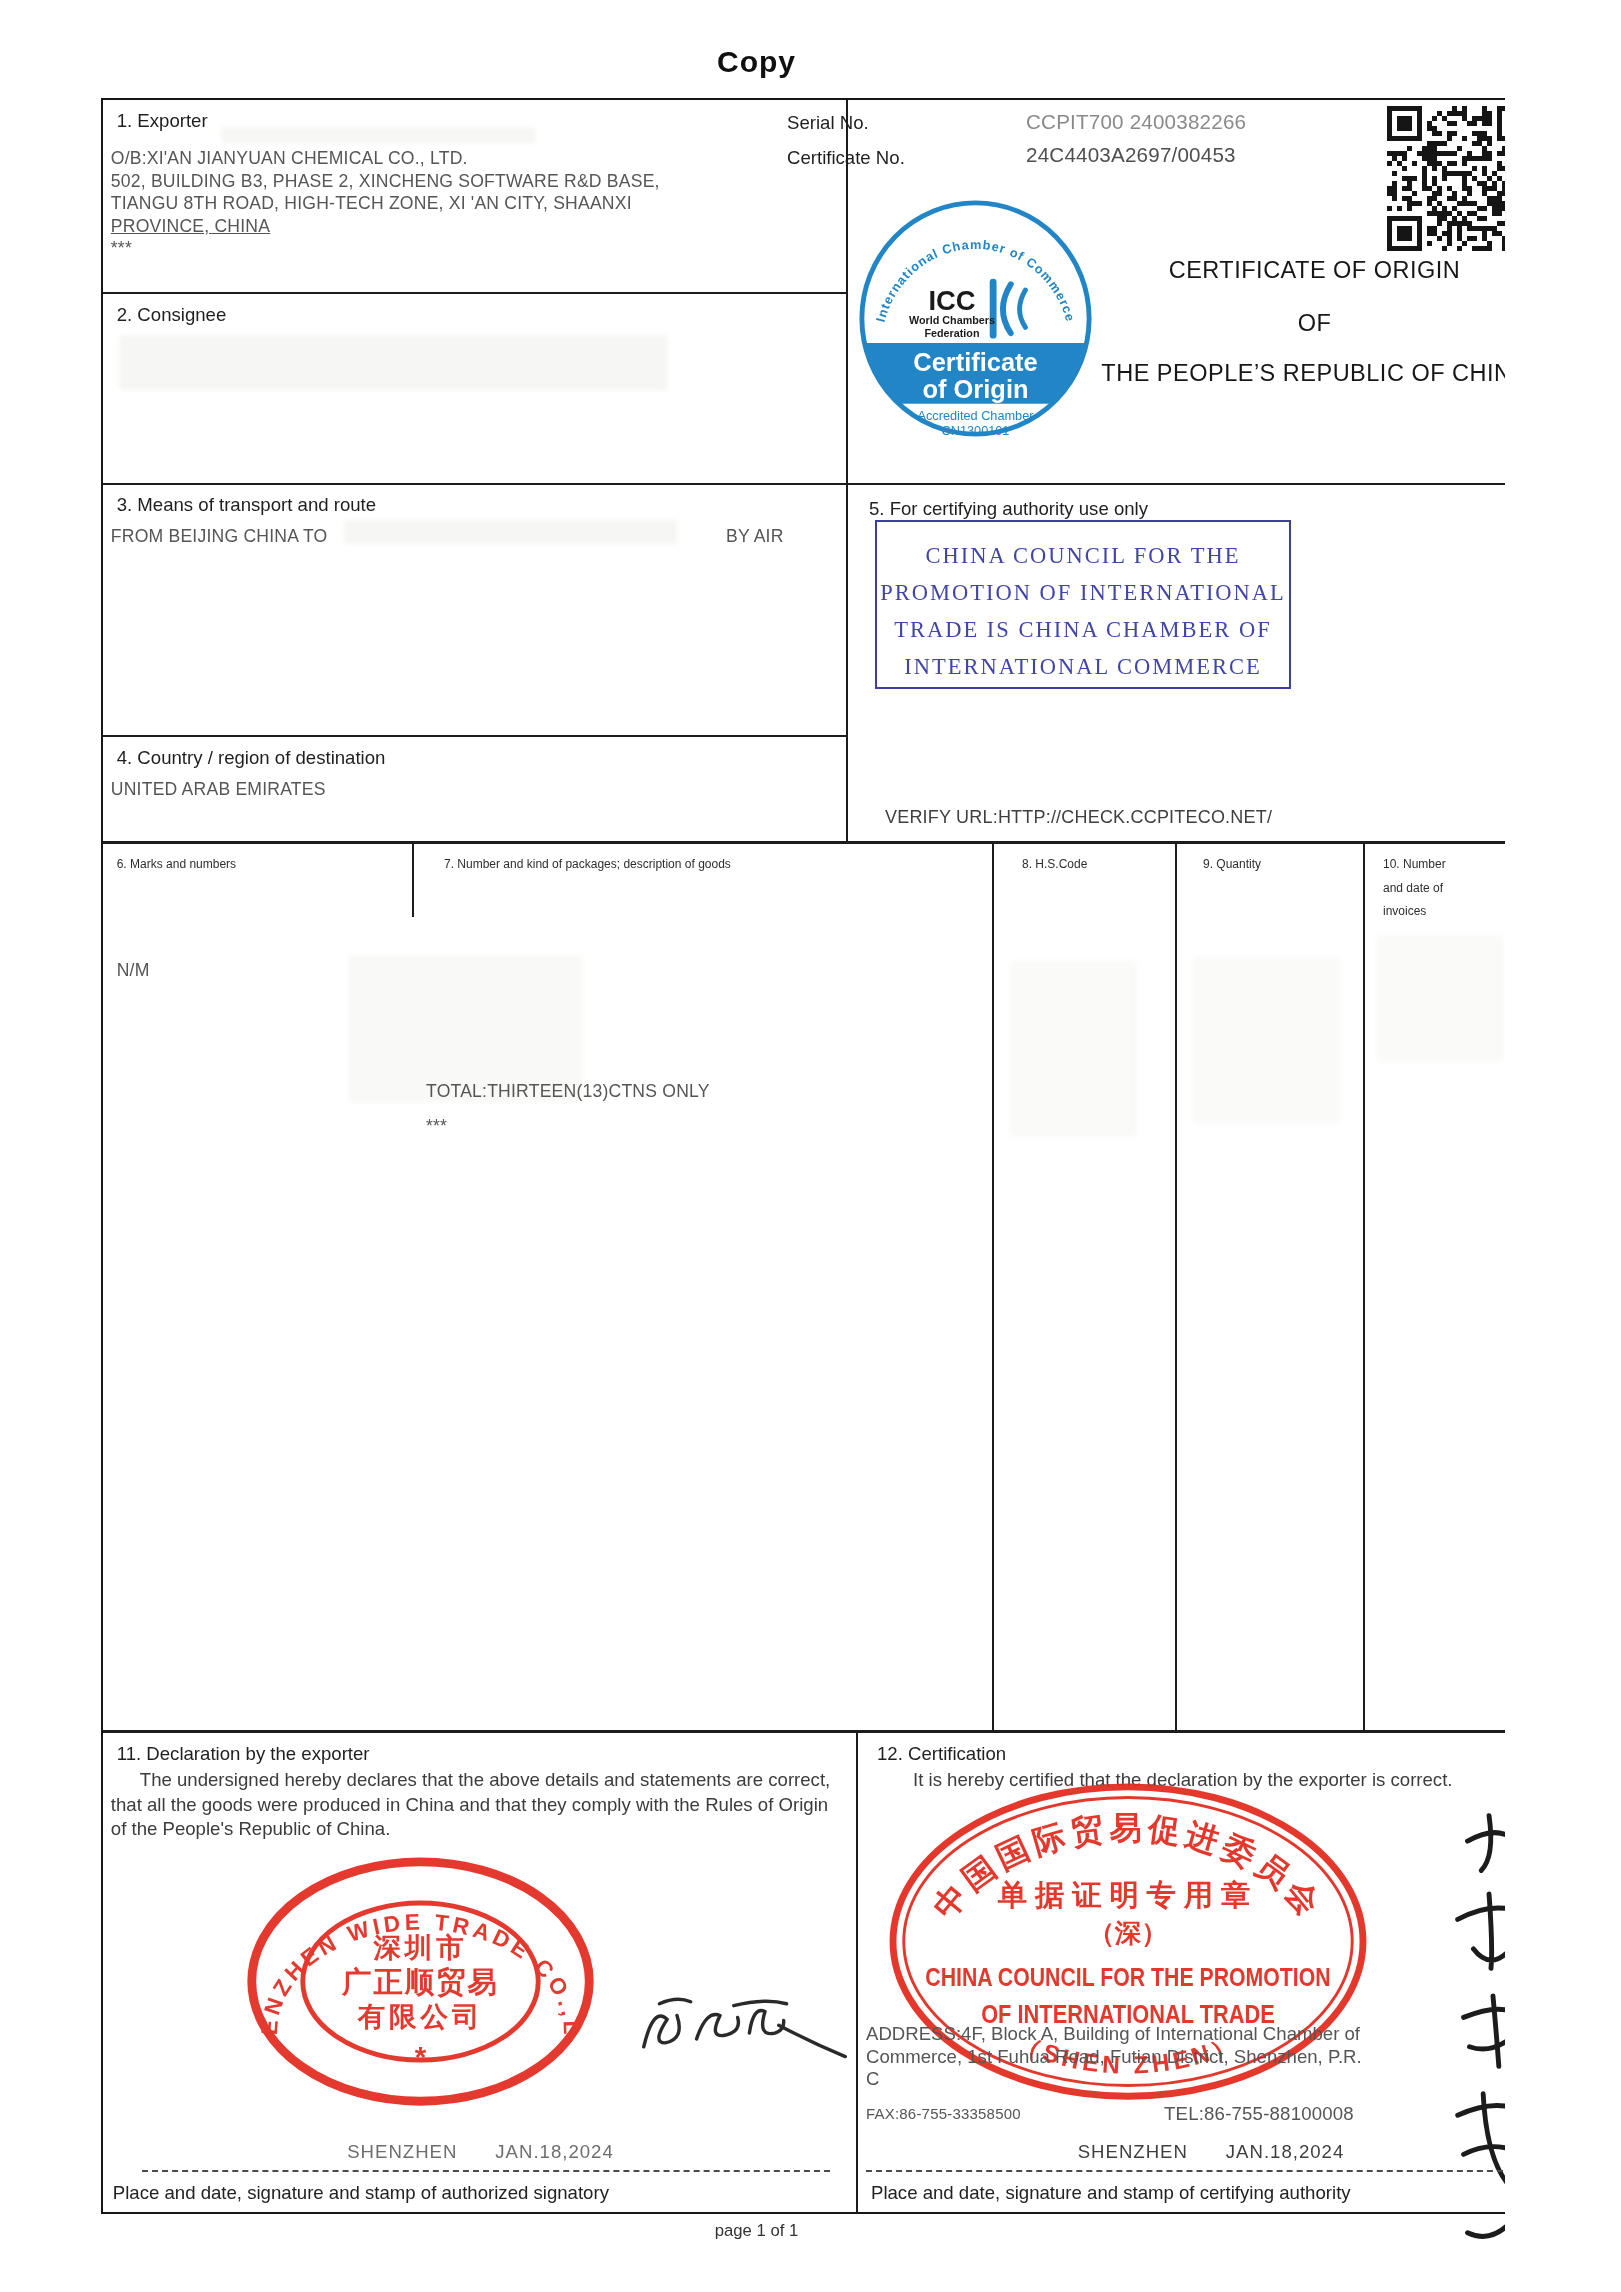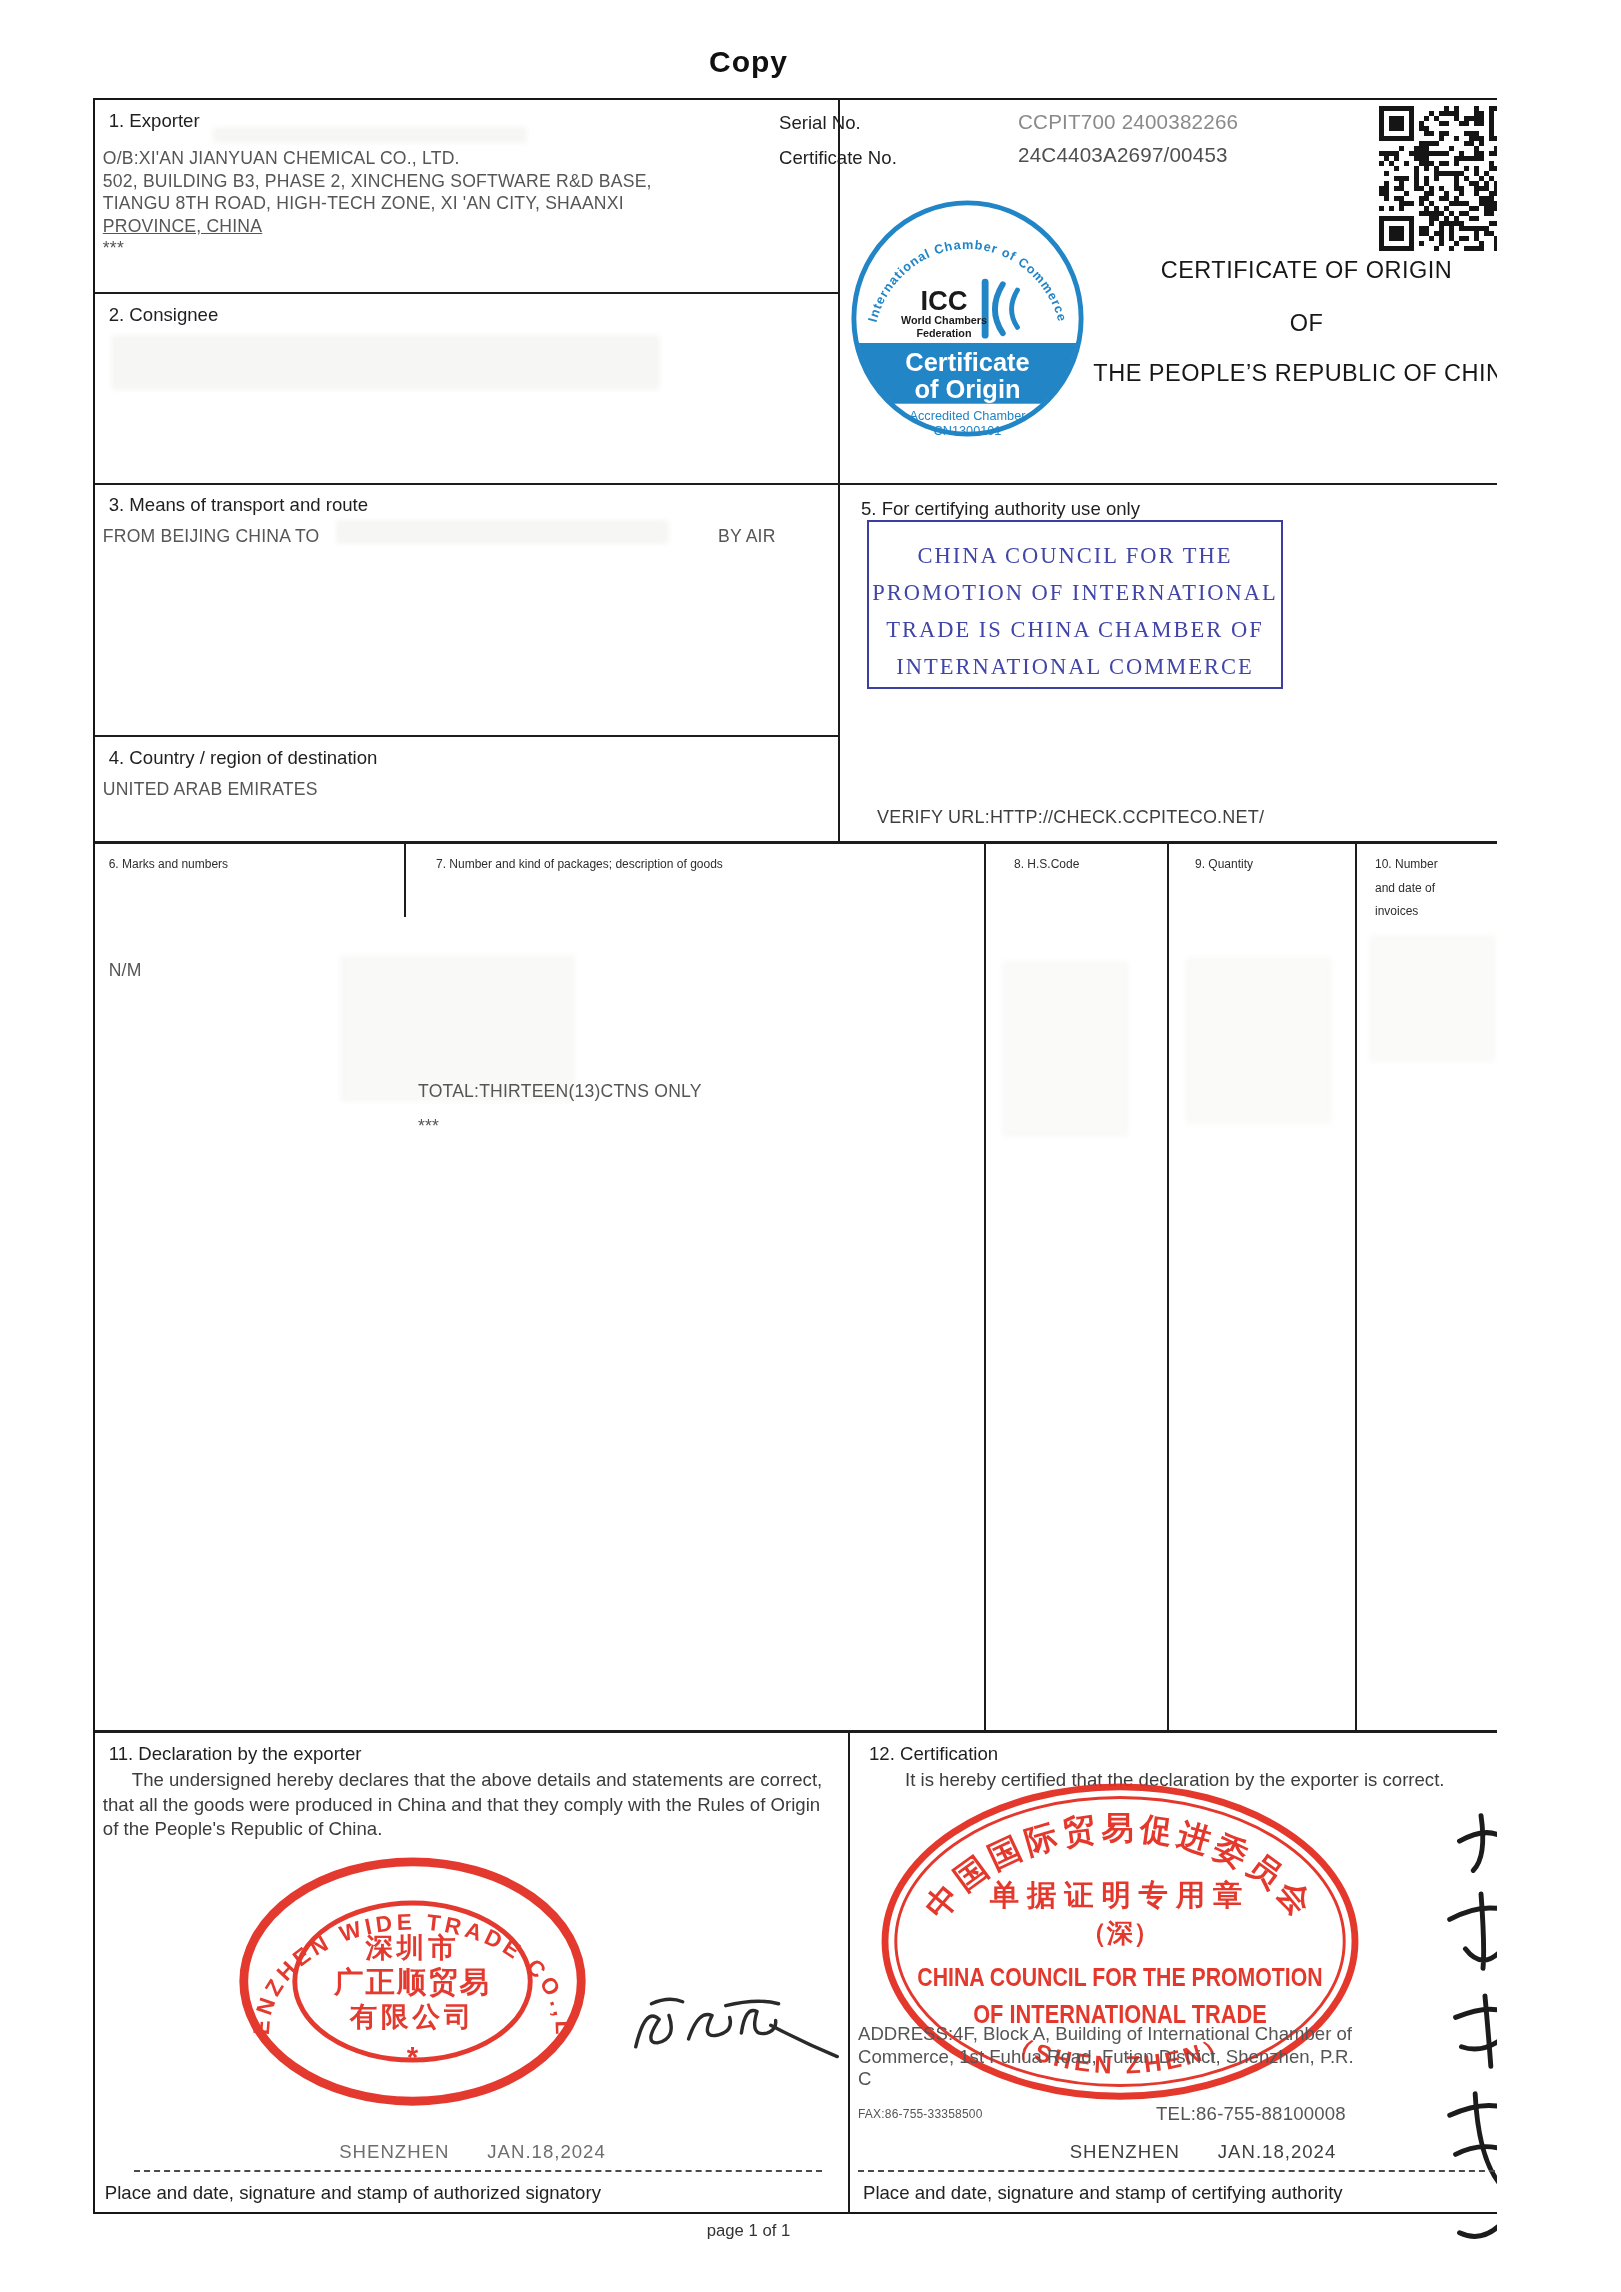--- a/index.html
+++ b/index.html
@@ -1,17 +1,17 @@
 <!DOCTYPE html>
 <html><head>
 <meta charset="utf-8">
 <style>
   html,body{margin:0;padding:0;background:#ffffff;}
   .page{position:relative;width:1497px;height:2293px;background:#fff;overflow:hidden;
-        font-family:"Liberation Sans",sans-serif;color:#333;}
+        font-family:"Liberation Sans",sans-serif;color:#333;margin-left:8px;}
   .copy-title{position:absolute;left:0;right:0;top:45px;text-align:center;
               font-size:30px;font-weight:bold;color:#101010;letter-spacing:1px;}
   .frame{position:absolute;left:93px;top:98px;width:1436px;height:2116px;
          border:2.9px solid #161616;box-sizing:border-box;}
   .ln{position:absolute;background:#1c1c1c;}
   .lbl{position:absolute;font-size:18.6px;color:#1f1f1f;white-space:nowrap;}
   .scan{position:absolute;font-size:17.6px;color:#565656;letter-spacing:0.2px;line-height:22.5px;white-space:nowrap;}
   .hdr-cell{position:absolute;font-size:12px;color:#2e2e2e;line-height:23.5px;}
   .title-block{position:absolute;left:990px;top:157px;width:443px;text-align:center;color:#171717;}
   .title-line{font-size:23.5px;letter-spacing:0.5px;white-space:nowrap;}
@@ -513,21 +513,21 @@
       <text font-size="25" font-weight="bold" fill="#e2291d" letter-spacing="4">
         <textPath href="#ccpitArcBtm" startOffset="50%" text-anchor="middle">（SHEN ZHEN）</textPath>
       </text>
     </svg>
 
     <div style="position:absolute;left:763px;top:1923px;font-size:18.6px;color:#555;line-height:22.5px;">
       <div>ADDRESS:4F, Block A, Building of International Chamber of</div>
       <div>Commerce, 1st Fuhua Road, Futian District, Shenzhen, P.R.</div>
       <div>C</div>
     </div>
-    <div class="scan" style="left:763px;top:2003px;font-size:12px;color:#555;">FAX:86-755-33358500</div>
+    <div class="scan" style="left:763px;top:2003px;font-size:15px;color:#555;">FAX:86-755-33358500</div>
     <div class="scan" style="left:1061px;top:2003px;font-size:18.6px;color:#555;">TEL:86-755-88100008</div>
 
     <svg style="position:absolute;left:1331px;top:1700px;" width="113" height="470" viewBox="0 0 115 480">
       <g stroke="#1c1c1c" stroke-width="5" fill="none" stroke-linecap="round" stroke-linejoin="round">
         <path d="M34,42 Q70,22 88,48"></path>
         <path d="M56,16 Q62,58 48,72"></path>
         <path d="M24,122 Q60,102 92,116"></path>
         <path d="M56,96 Q60,150 58,172 M40,152 Q58,176 80,150"></path>
         <path d="M30,222 Q80,202 92,230 Q64,262 36,252"></path>
         <path d="M60,200 Q64,244 66,272"></path>

